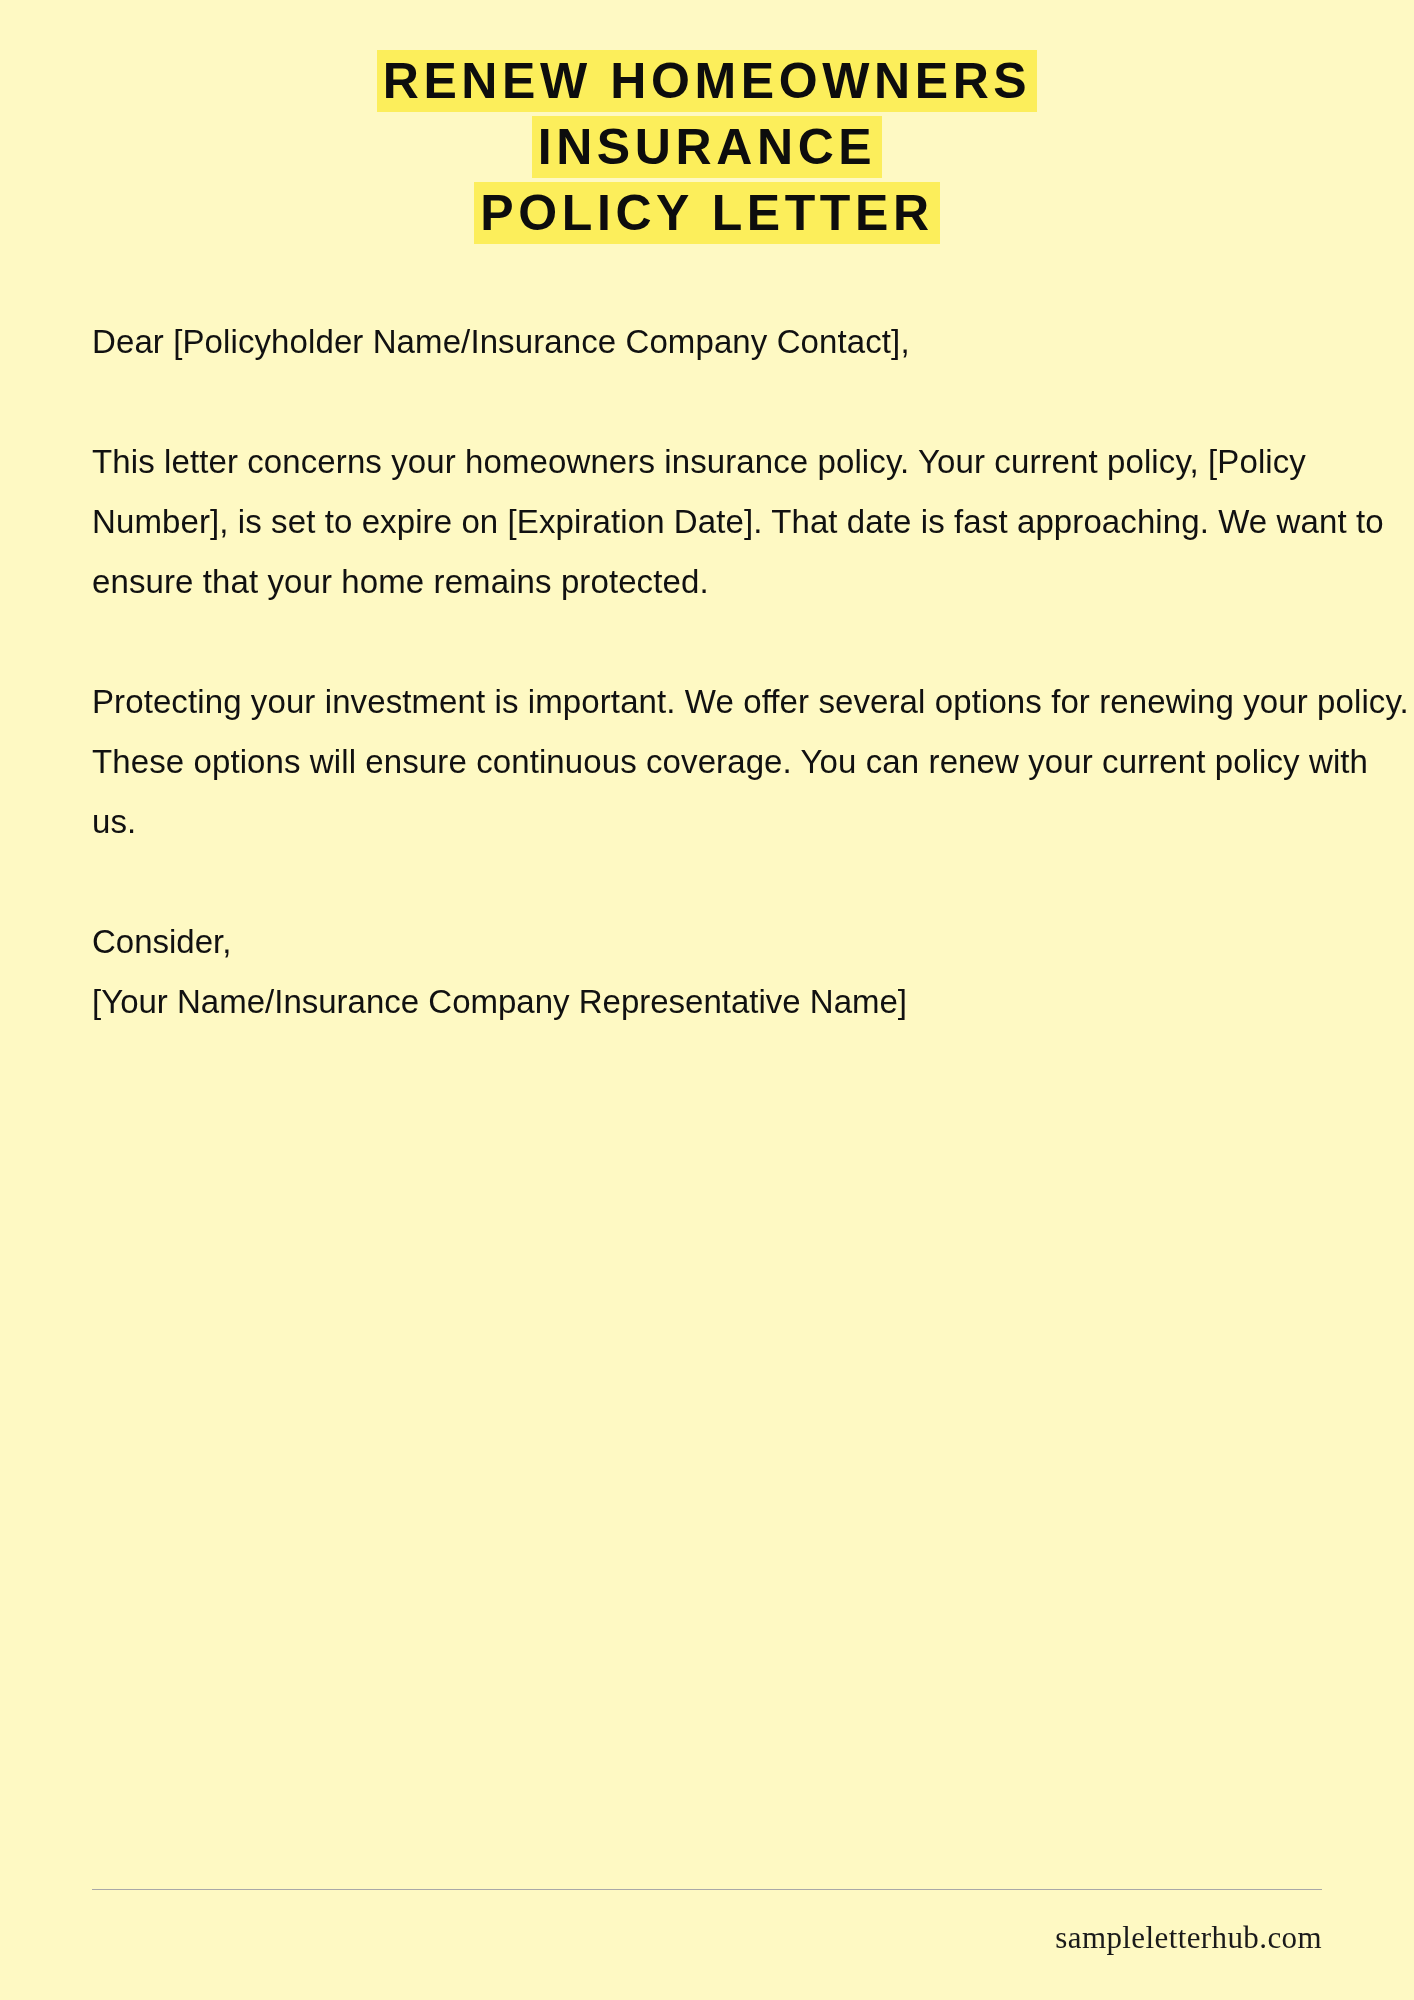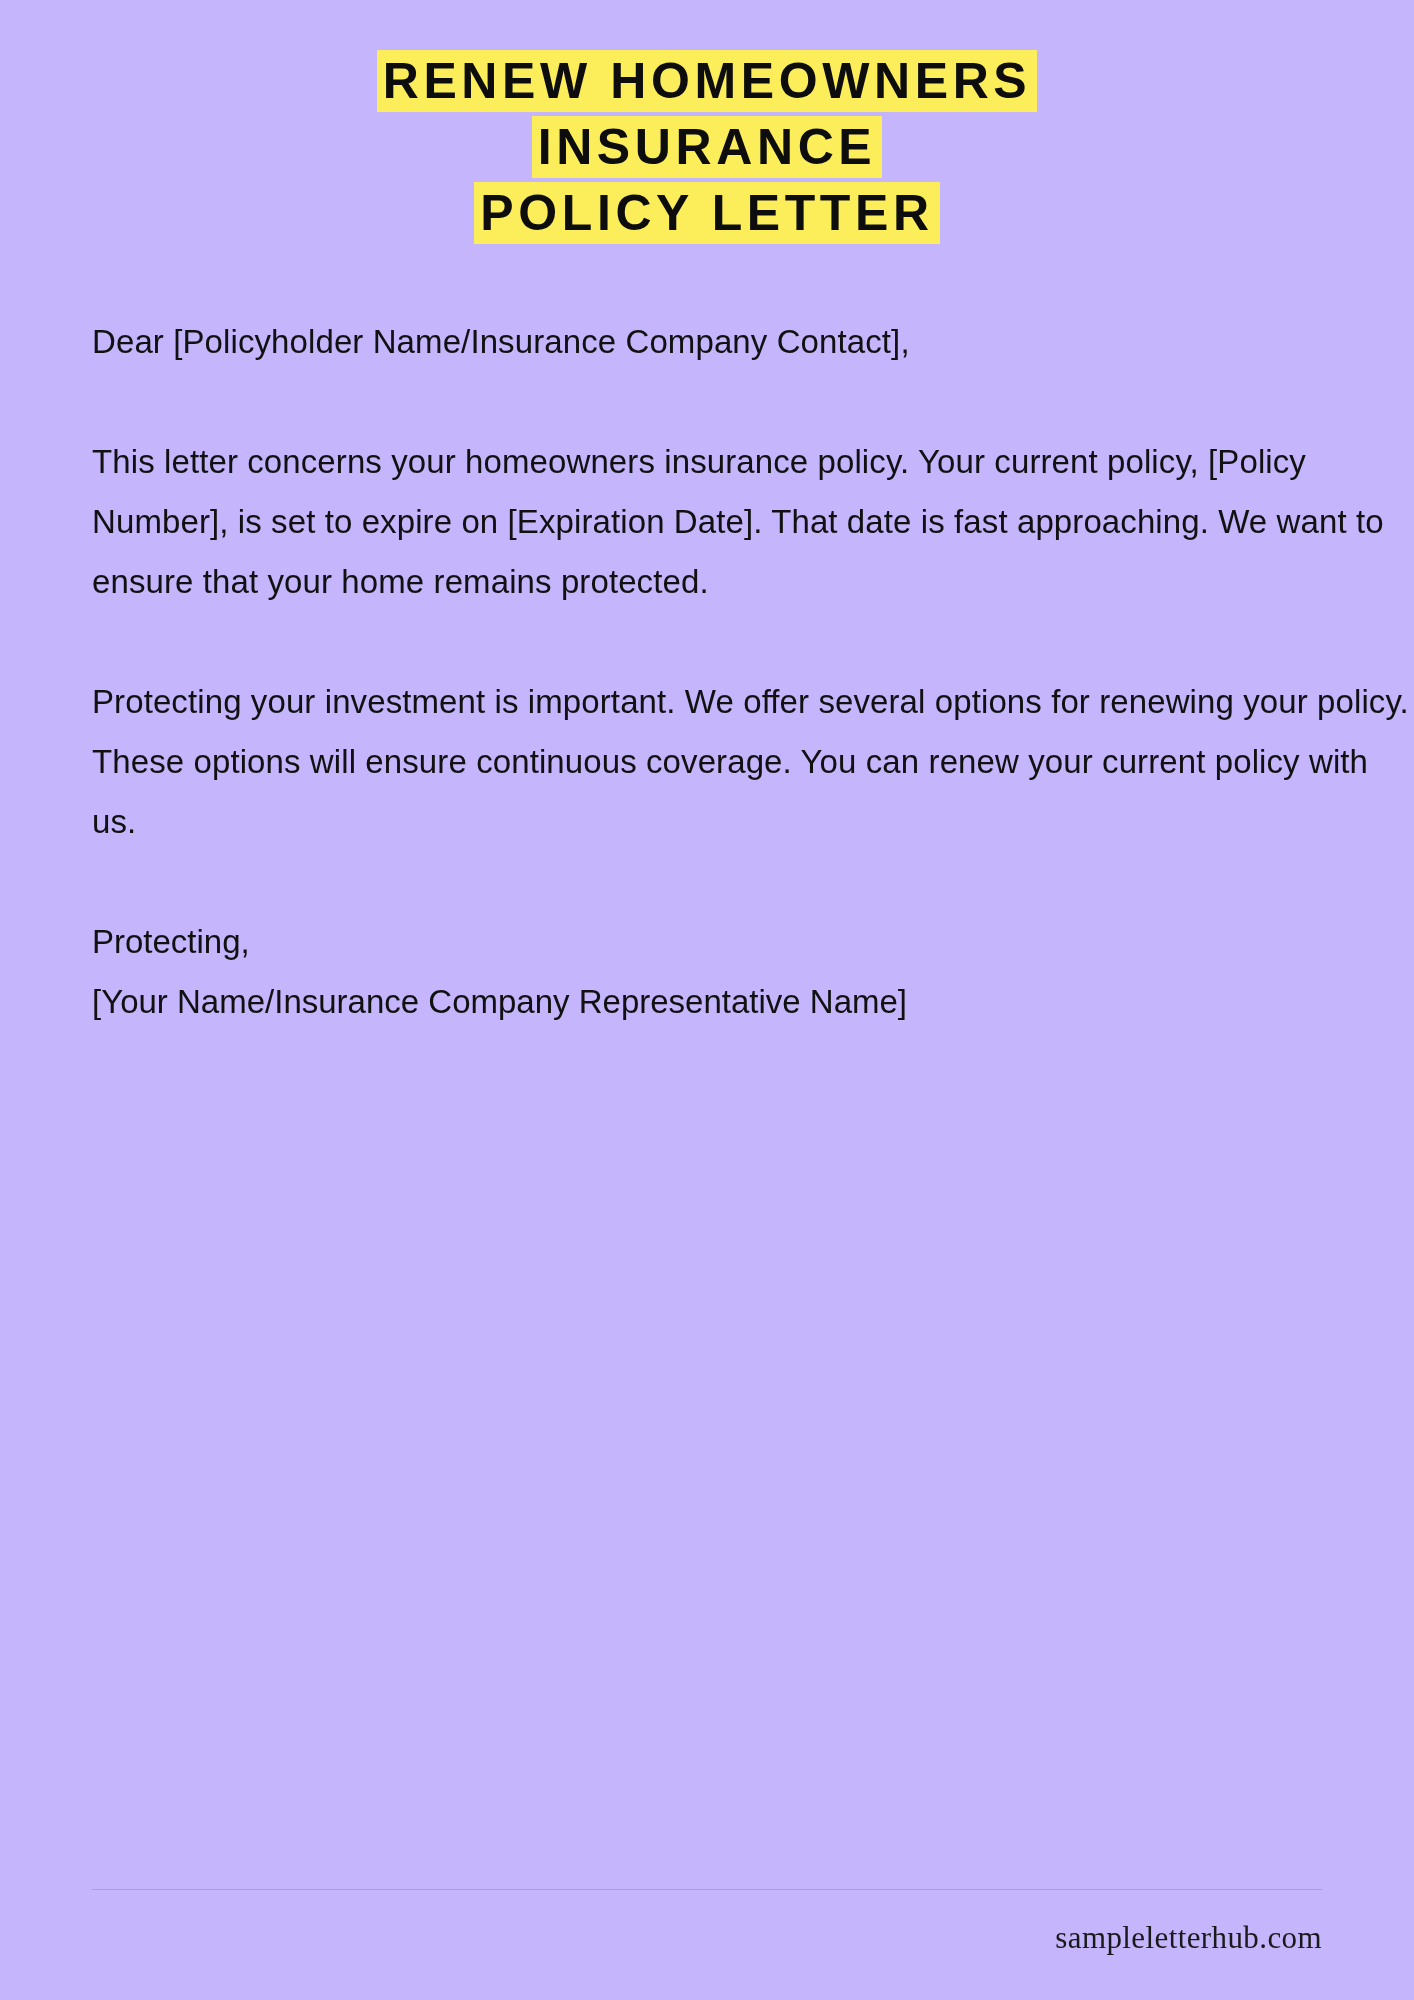--- a/index.html
+++ b/index.html
@@ -11,21 +11,21 @@
     width: 1414px;
     height: 2000px;
     position: relative;
     font-family: "Liberation Sans", sans-serif;
     -webkit-font-smoothing: antialiased;
   }
 
   .page {
     position: absolute;
     inset: 0;
-    background: #c4b5fd;
+    background: #fef9c3;
     display: flex;
     flex-direction: column;
   }
 
   
   .title-block {
     padding-top: 48px;
     padding-left: 86px;
     padding-right: 86px;
     text-align: center;
@@ -113,21 +113,21 @@
   <div class="body-block">
 
     <p class="para">Dear [Policyholder Name/Insurance Company Contact],</p>
 
     <p class="para">This letter concerns your homeowners insurance policy. Your current policy, [Policy Number], is set to expire on [Expiration Date]. That date is fast approaching. We want to ensure that your home remains protected.</p>
 
     <p class="para">Protecting your investment is important. We offer several options for renewing your policy. These options will ensure continuous coverage. You can renew your current policy with us.</p>
 
 
     <div class="sig-block">
-      <p class="sig-line">Protecting,</p>
+      <p class="sig-line">Consider,</p>
       <p class="sig-line">[Your Name/Insurance Company Representative Name]</p>
     </div>
 
   </div>
 
   <div class="footer">
     <div class="footer-rule"></div>
     <div class="footer-url">sampleletterhub.com</div>
   </div>
 

